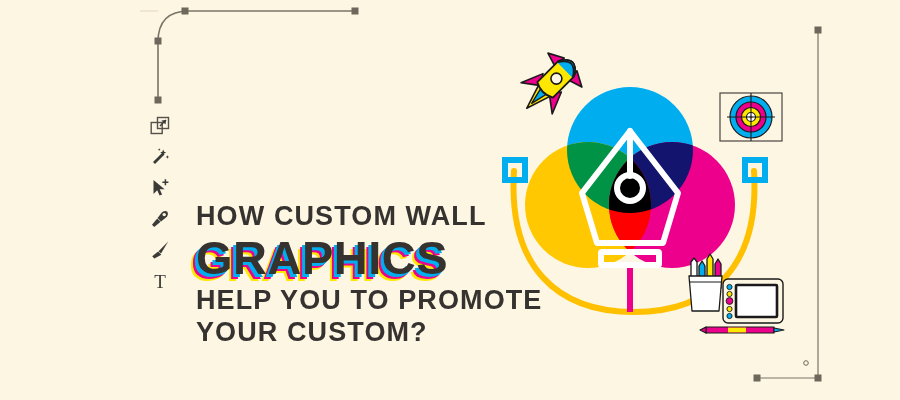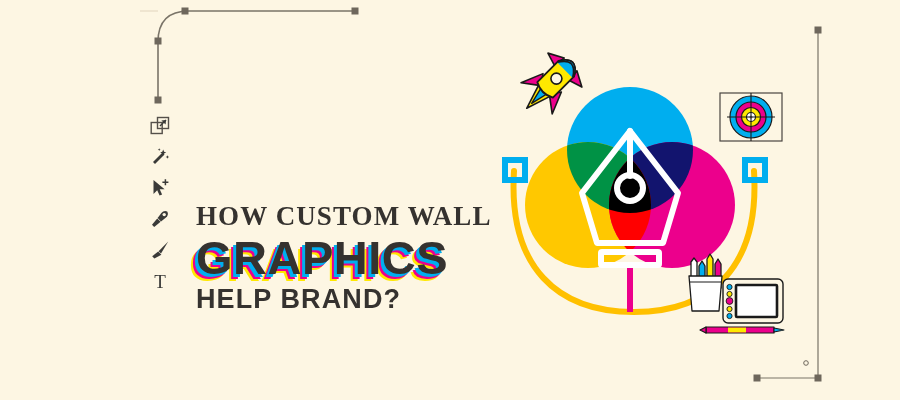--- a/index.html
+++ b/index.html
@@ -50,21 +50,21 @@
     user-select:none;
   }
   .hl-line {
     font-family:"Liberation Sans", sans-serif;
     font-weight:bold;
     color:#35322F;
     letter-spacing:1.1px;
     line-height:1;
     white-space:nowrap;
   }
-  #hl-1 { font-size:27px; margin-bottom:5px;font-family:Liberation Serif, serif; }
+  #hl-1 { font-size:27px; margin-bottom:5px; }
   #hl-3 { font-size:27px; margin-top:6px; }
   #hl-4 { font-size:27px; margin-top:5px; }
 
   
   #hl-2-wrap {
     position:relative;
     height:46px;
     width:300px;
     text-decoration:underline;
   }
@@ -297,16 +297,17 @@
   <div id="headline">
     <div class="hl-line" id="hl-1">HOW CUSTOM WALL</div>
 
     <div id="hl-2-wrap">
       <span class="hl-big ghost-y">GRAPHICS</span>
       <span class="hl-big ghost-m">GRAPHICS</span>
       <span class="hl-big ghost-c">GRAPHICS</span>
       <span class="hl-big hl-main">GRAPHICS</span>
     </div>
 
-    <div class="hl-line" id="hl-4">HELP BRAND?</div>
+    <div class="hl-line" id="hl-3">HELP YOU TO PROMOTE</div>
+    <div class="hl-line" id="hl-4">YOUR CUSTOM?</div>
   </div>
 
 </div>
 
 </body></html>

